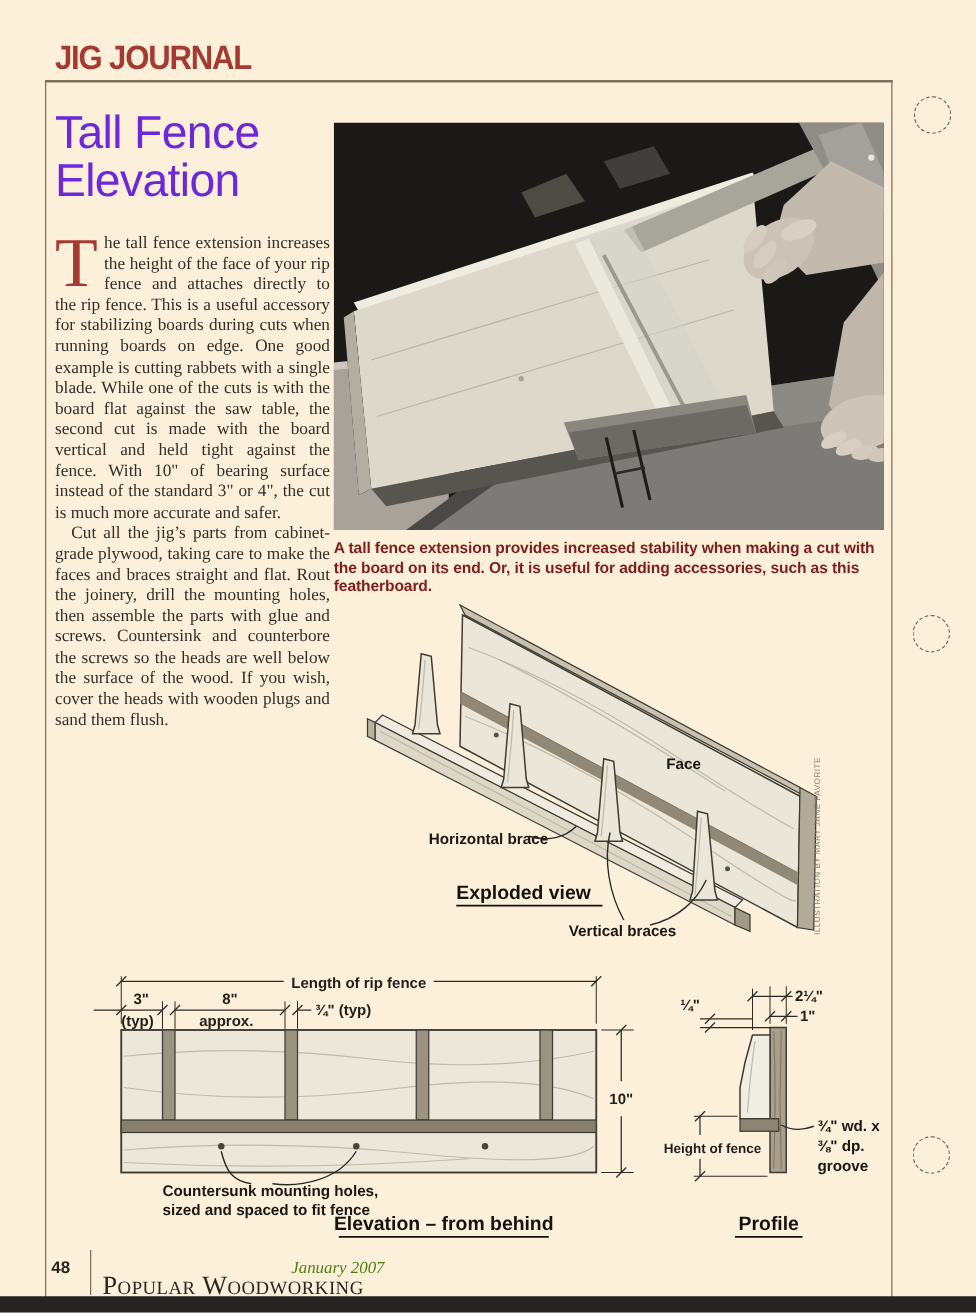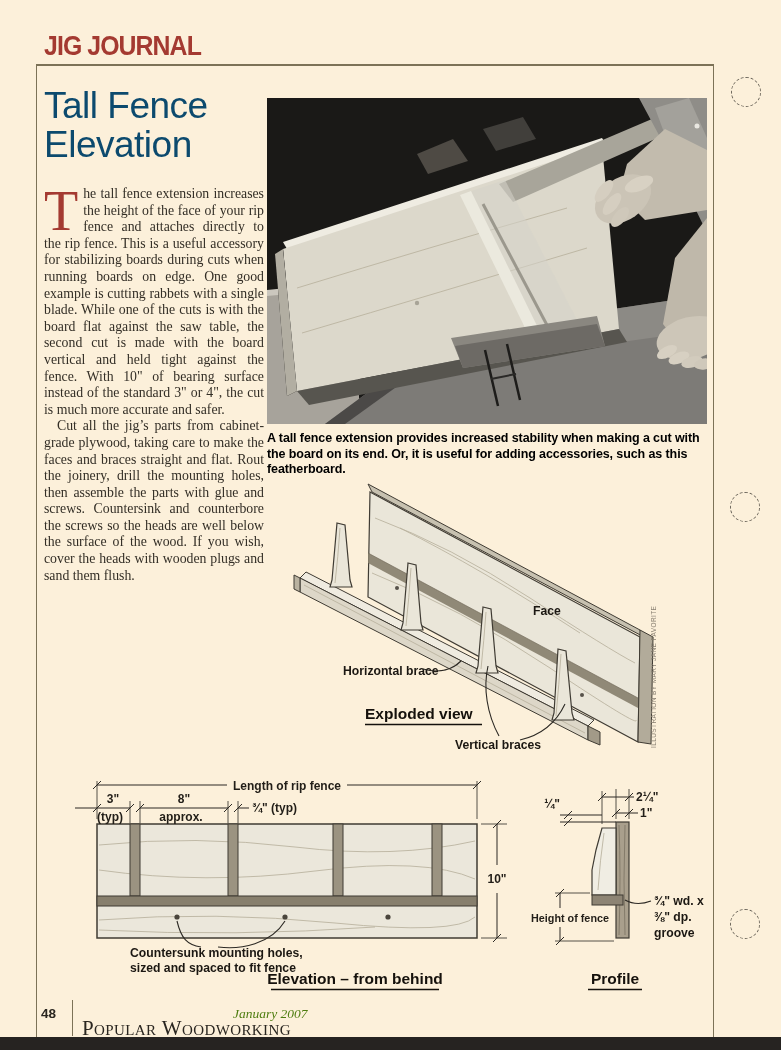--- a/index.html
+++ b/index.html
@@ -6,30 +6,30 @@
   .page{position:relative;width:781px;height:1050px;background:#fcf0da;overflow:hidden;
         font-family:"Liberation Sans",sans-serif;}
   .kicker{position:absolute;left:44px;top:31px;font-weight:700;font-size:27px;letter-spacing:-1px;
           color:#a43a31;transform:scaleX(.92);transform-origin:left;}
   .rule-top{position:absolute;left:36px;top:64px;width:678px;height:2px;background:#7c7257;}
   .border-left{position:absolute;left:36px;top:64px;width:1px;height:986px;background:#7c7257;}
   .border-right{position:absolute;left:713px;top:64px;width:1px;height:986px;background:#7c7257;}
   .punch{position:absolute;width:28px;height:28px;border:1.5px dashed #6d675c;border-radius:50%;}
   .p1{left:731px;top:77px;} .p2{left:730px;top:492px;} .p3{left:730px;top:909px;}
   .title{position:absolute;left:44px;top:86px;font-size:37px;line-height:39px;font-weight:400;
-         letter-spacing:-.5px;color:#0c4a6e;}
+         letter-spacing:-.5px;color:#6d28d9;}
   .bodycol{position:absolute;left:44px;top:186px;width:220px;font-family:"Liberation Serif",serif;
            font-size:13.8px;line-height:16.6px;color:#332e26;text-align:justify;}
   .bodycol p{margin:0;}
   .bodycol p.indent{text-indent:13px;}
   .dropcap{float:left;font-size:56px;line-height:44px;padding:3px 5px 0 0;color:#a43a31;
            font-family:"Liberation Serif",serif;}
   .photo{position:absolute;left:267px;top:98px;width:440px;height:326px;}
   .caption{position:absolute;left:267px;top:431px;width:452px;margin:0;font-weight:700;
-           font-size:12.5px;line-height:15.5px;color:#000000;letter-spacing:-.1px;}
+           font-size:12.5px;line-height:15.5px;color:#7f1d1d;letter-spacing:-.1px;}
   .diagram{position:absolute;}
   .expl{left:280px;top:468px;} .elev{left:55px;top:775px;} .prof{left:530px;top:775px;}
   .footer{position:absolute;left:0;top:1002px;width:781px;height:34px;font-family:"Liberation Serif",serif;}
   .pageno{position:absolute;left:41px;top:4px;font-family:"Liberation Sans",sans-serif;
           font-weight:700;font-size:13.5px;color:#2a2620;}
   .fdiv{position:absolute;left:72px;top:-2px;width:1px;height:36px;background:#7c7257;}
   .mag{position:absolute;left:82px;top:14px;font-variant:small-caps;font-size:21px;letter-spacing:.4px;color:#2a2620;}
   .issue{position:absolute;left:233px;top:4px;font-style:italic;font-size:13.5px;color:#4d7c0f;}
   .bottom-bar{position:absolute;left:0;top:1037px;width:781px;height:13px;background:#262321;}
   

